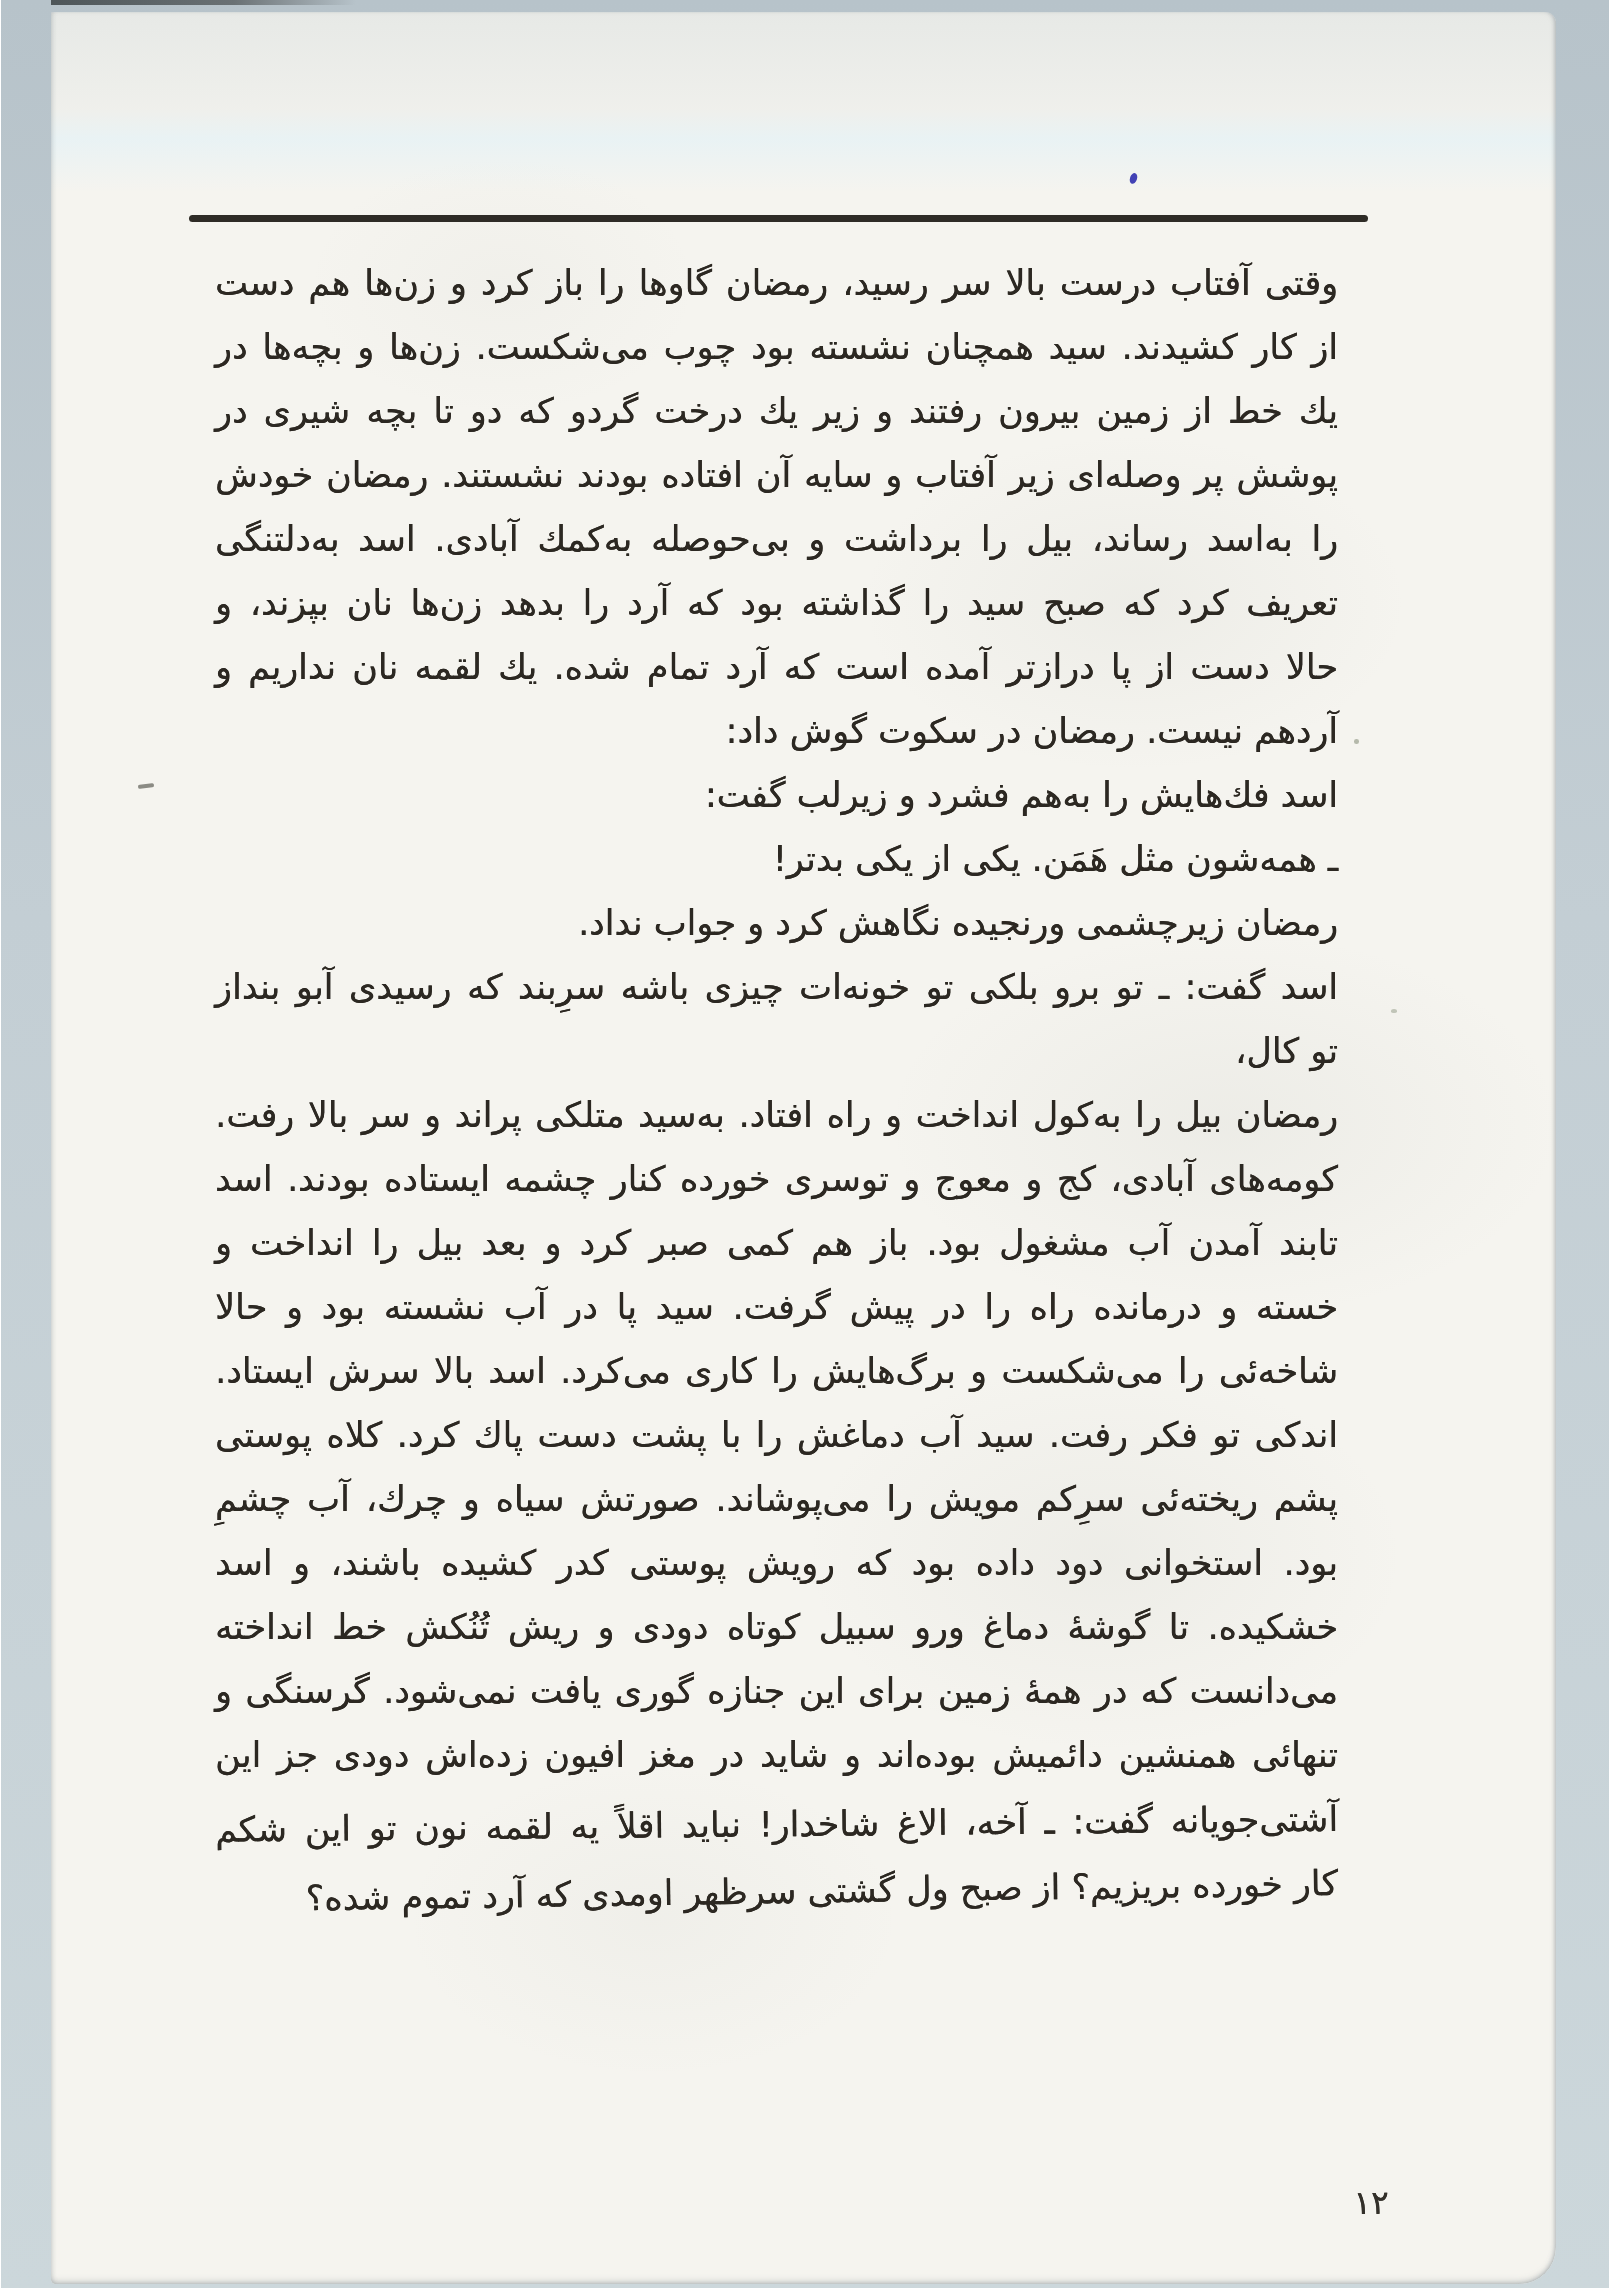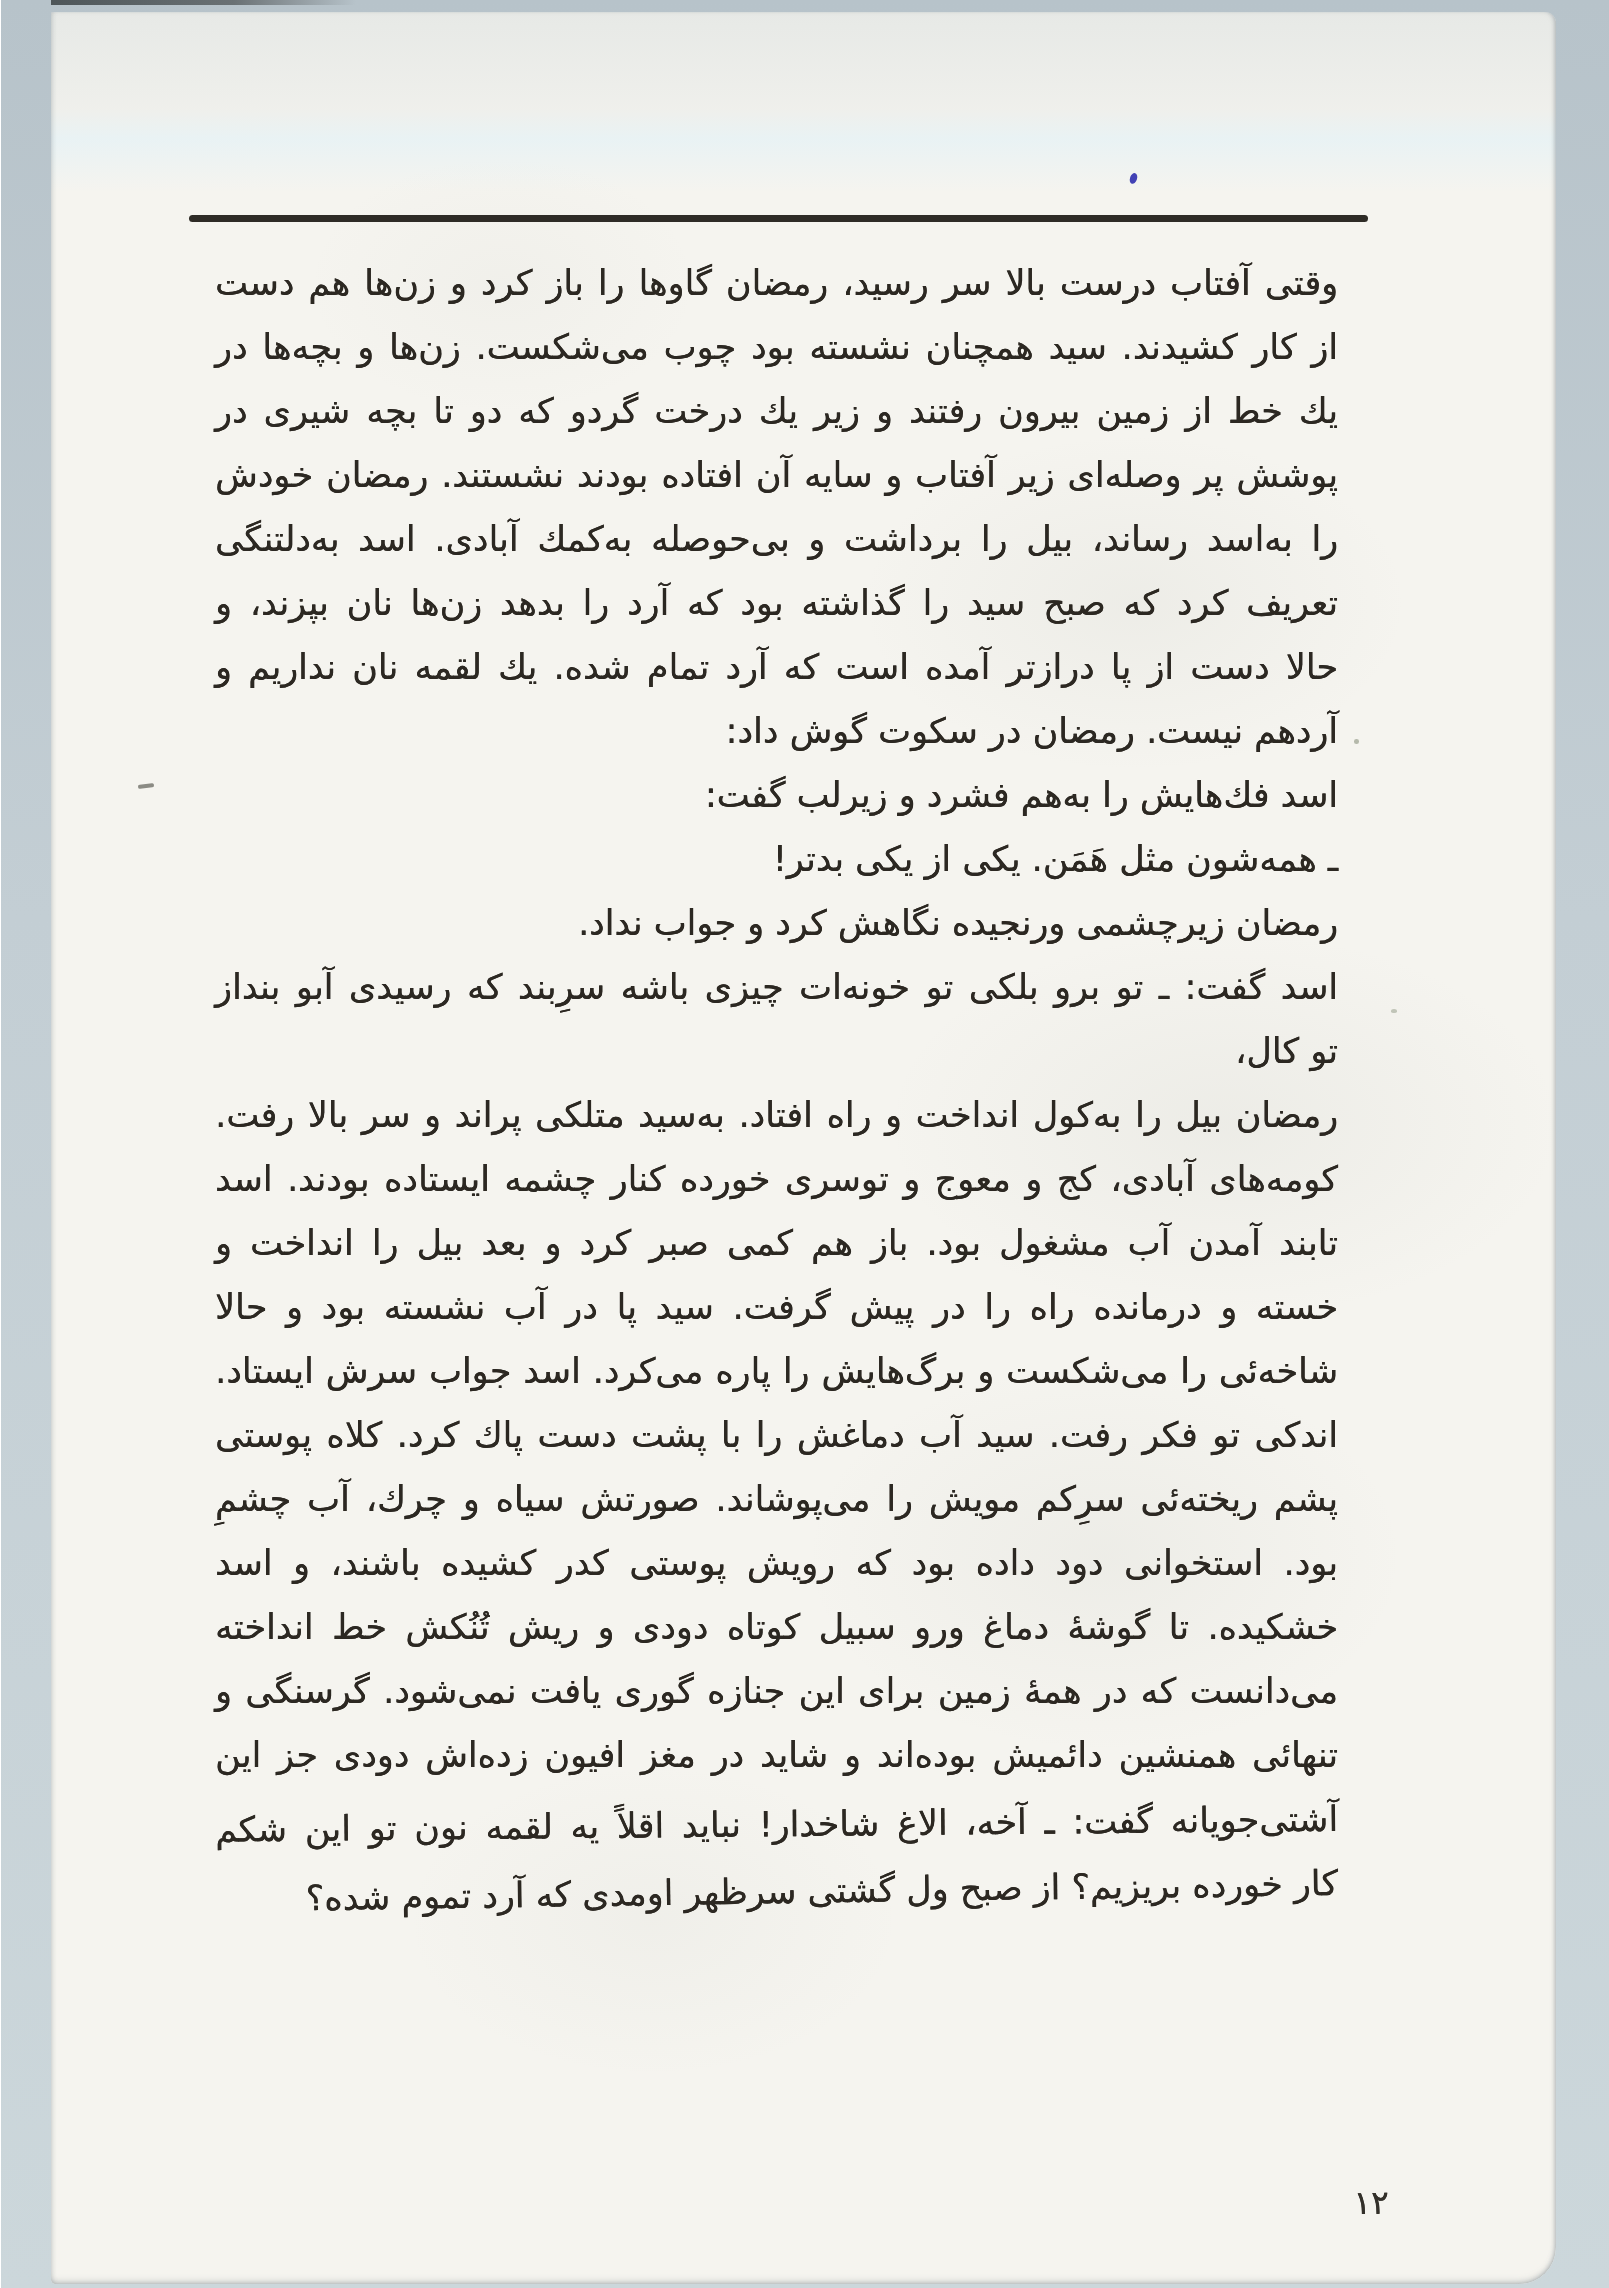--- a/index.html
+++ b/index.html
@@ -124,21 +124,21 @@
       <div class="line end">آردهم نیست. رمضان در سکوت گوش داد:</div>
       <div class="line end">اسد فك‌هایش را به‌هم فشرد و زیرلب گفت:</div>
       <div class="line end">ـ همه‌شون مثل هَمَن. یکی از یکی بدتر!</div>
       <div class="line end">رمضان زیرچشمی ورنجیده نگاهش کرد و جواب نداد.</div>
       <div class="line">اسد گفت: ـ تو برو بلکی تو خونه‌ات چیزی باشه سرِبند که رسیدی آبو بنداز</div>
       <div class="line end">تو کال،</div>
       <div class="line">رمضان بیل را به‌کول انداخت و راه افتاد. به‌سید متلکی پراند و سر بالا رفت.</div>
       <div class="line">کومه‌های آبادی، کج و معوج و توسری خورده کنار چشمه ایستاده بودند. اسد</div>
       <div class="line">تابند آمدن آب مشغول بود. باز هم کمی صبر کرد و بعد بیل را انداخت و</div>
       <div class="line">خسته و درمانده راه را در پیش گرفت. سید پا در آب نشسته بود و حالا</div>
-      <div class="line">شاخه‌ئی را می‌شکست و برگ‌هایش را پاره می‌کرد. اسد جواب سرش ایستاد.</div>
+      <div class="line">شاخه‌ئی را می‌شکست و برگ‌هایش را کاری می‌کرد. اسد بالا سرش ایستاد.</div>
       <div class="line">اندکی تو فکر رفت. سید آب دماغش را با پشت دست پاك کرد. کلاه پوستی</div>
       <div class="line">پشم ریخته‌ئی سرِکم مویش را می‌پوشاند. صورتش سیاه و چرك، آب چشمِ</div>
       <div class="line">بود. استخوانی دود داده بود که رویش پوستی کدر کشیده باشند، و اسد</div>
       <div class="line">خشکیده. تا گوشهٔ دماغ ورو سبیل کوتاه دودی و ریش تُنُکش خط انداخته</div>
       <div class="line">می‌دانست که در همهٔ زمین برای این جنازه گوری یافت نمی‌شود. گرسنگی و</div>
       <div class="line">تنهائی همنشین دائمیش بوده‌اند و شاید در مغز افیون زده‌اش دودی جز این</div>
       <div class="line">آشتی‌جویانه گفت: ـ آخه، الاغ شاخدار! نباید اقلاً یه لقمه نون تو این شکم</div>
       <div class="line end">کار خورده بریزیم؟ از صبح ول گشتی سرظهر اومدی که آرد تموم شده؟</div>
     </div>
 

